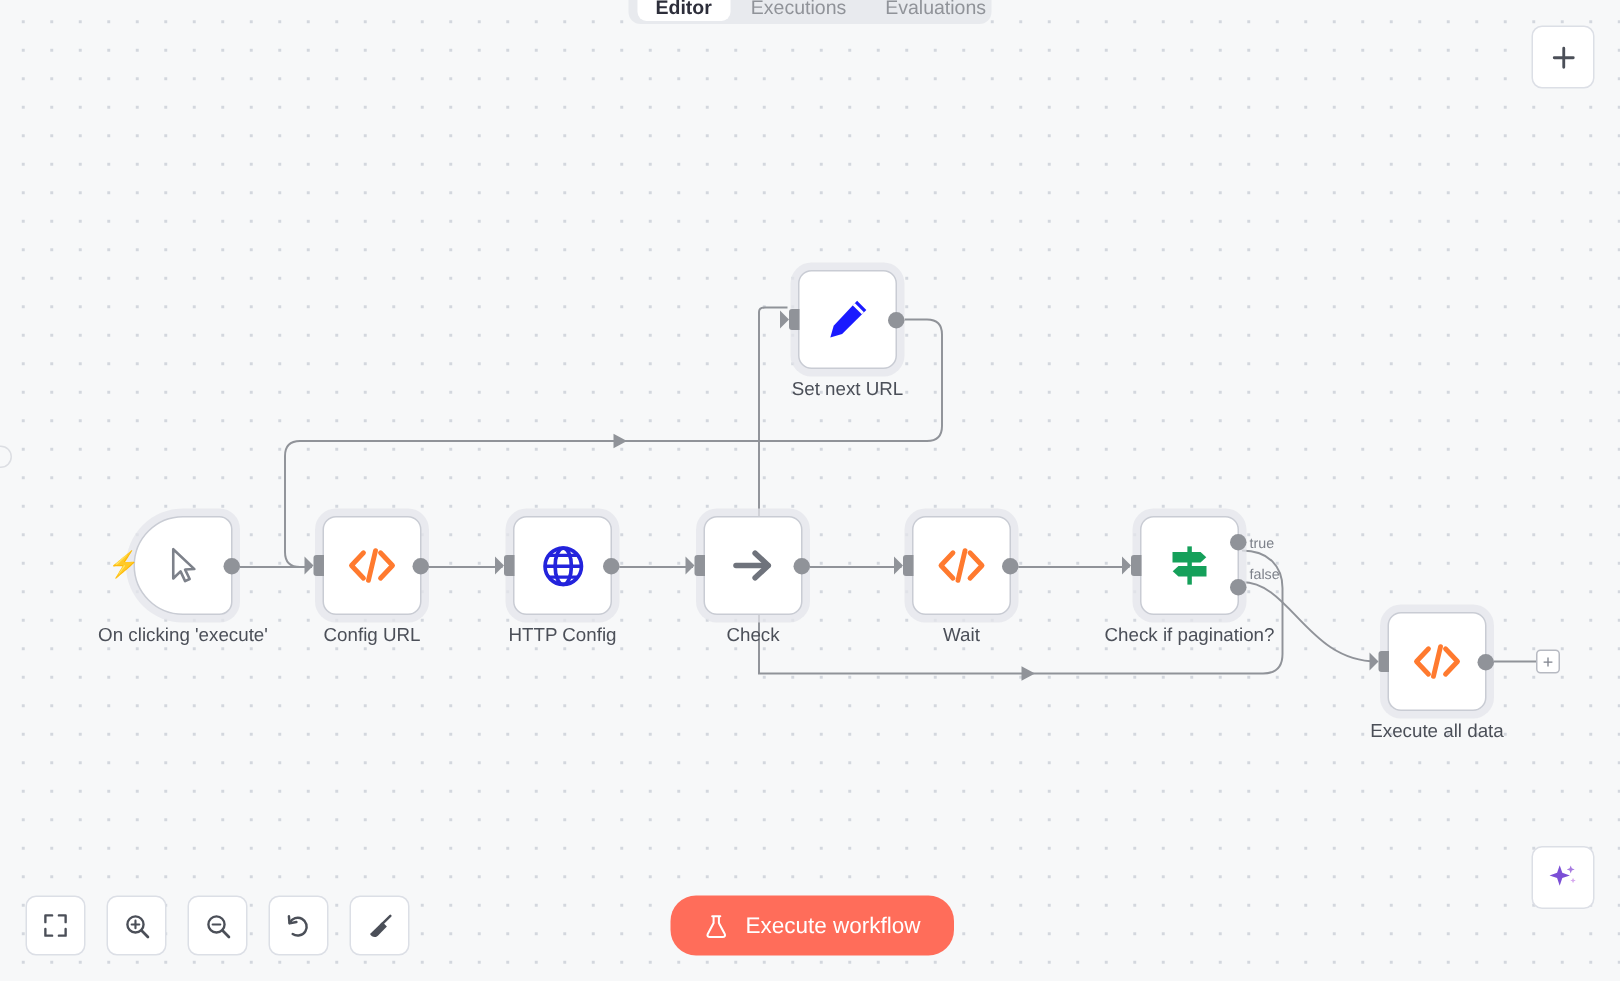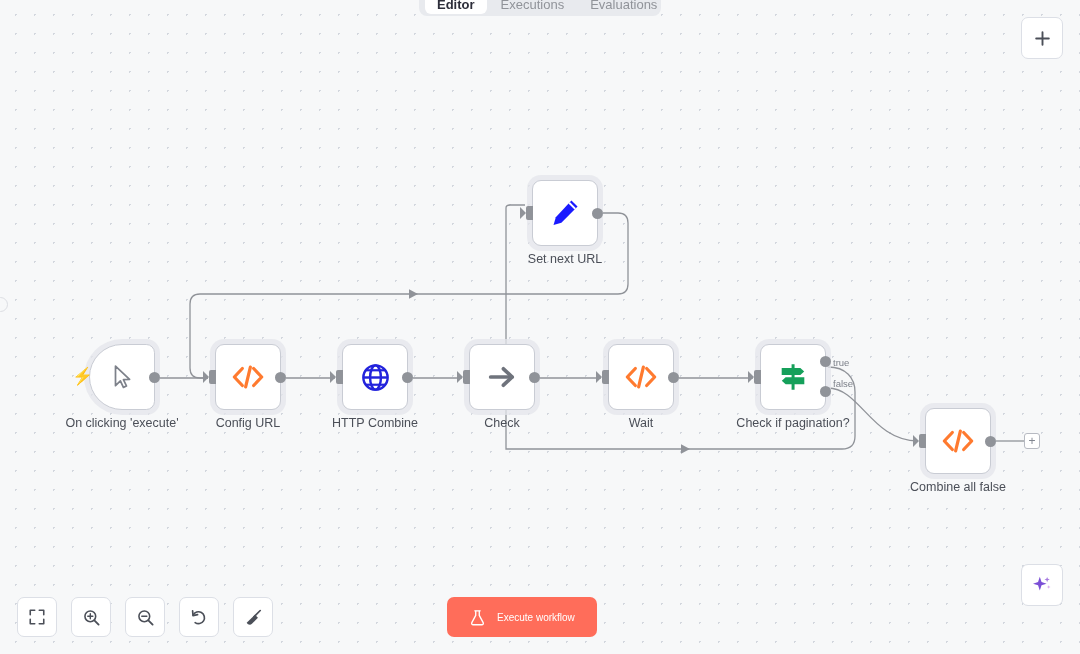--- a/index.html
+++ b/index.html
@@ -168,22 +168,22 @@
   .toolbar .fab { position: relative; left: auto; bottom: auto; }
 
   .exec-btn {
     position: absolute;
     left: 447px; bottom: 17px;
     height: 40px;
     padding: 0 22px;
     background: #ff6d5a;
     color: #ffffff;
     border: none;
-    border-radius: 7px;
-    font-size: 10px;
+    border-radius: 17px;
+    font-size: 15px;
     font-family: "Liberation Sans", sans-serif;
     display: flex; align-items: center; gap: 11px;
     cursor: pointer;
     z-index: 30;
   }
   .edge-circle {
     position: absolute;
     left: -7px; top: 297px;
     width: 15px; height: 15px;
     border: 1.3px solid #dcdee3;
@@ -266,21 +266,21 @@
       <div class="io-in"></div>
       <svg class="ico" width="31" height="31" viewBox="0 0 24 24">
         <circle cx="12" cy="12" r="9.4" fill="none" stroke="#2323dc" stroke-width="1.9"></circle>
         <ellipse cx="12" cy="12" rx="4.2" ry="9.4" fill="none" stroke="#2323dc" stroke-width="1.9"></ellipse>
         <path d="M2.6 12 H21.4" stroke="#2323dc" stroke-width="1.9" fill="none"></path>
         <path d="M4.3 6.4 H19.7" stroke="#2323dc" stroke-width="1.7" fill="none"></path>
         <path d="M4.3 17.6 H19.7" stroke="#2323dc" stroke-width="1.7" fill="none"></path>
       </svg>
       <div class="io-dot out"></div>
     </div>
-    <div class="node-label">HTTP Combine</div>
+    <div class="node-label">HTTP Config</div>
   </div>
 
   <div class="node" style="left:469px; top:344px;">
     <div class="node-box">
       <div class="io-in"></div>
       <svg class="ico" width="34" height="34" viewBox="0 0 24 24">
         <path d="M4 12 H19" stroke="#6f737c" stroke-width="2.6" stroke-linecap="round" fill="none"></path>
         <path d="M13 6.2 L19.2 12 L13 17.8" stroke="#6f737c" stroke-width="2.6" stroke-linecap="round" stroke-linejoin="round" fill="none"></path>
       </svg>
       <div class="io-dot out"></div>
@@ -332,21 +332,21 @@
   <div class="node" style="left:925px; top:408px;">
     <div class="node-box">
       <div class="io-in"></div>
       <svg class="ico" width="34" height="28" viewBox="0 0 36 28">
         <path d="M12 5 L3.5 14 L12 23" fill="none" stroke="#ff7a2f" stroke-width="3.4" stroke-linecap="round" stroke-linejoin="round"></path>
         <path d="M24 5 L32.5 14 L24 23" fill="none" stroke="#ff7a2f" stroke-width="3.4" stroke-linecap="round" stroke-linejoin="round"></path>
         <path d="M20.5 3.5 L15.5 24.5" fill="none" stroke="#ff7a2f" stroke-width="3.4" stroke-linecap="round"></path>
       </svg>
       <div class="io-dot out"></div>
     </div>
-    <div class="node-label">Combine all false</div>
+    <div class="node-label">Execute all data</div>
   </div>
 
   <div class="plus-stub" style="left:1024px; top:433px;">+</div>
 
   <div class="fab fab-add">
     <svg width="19" height="19" viewBox="0 0 24 24">
       <path d="M12 4 V20 M4 12 H20" stroke="#4b4f58" stroke-width="2.4" stroke-linecap="round"></path>
     </svg>
   </div>
 

